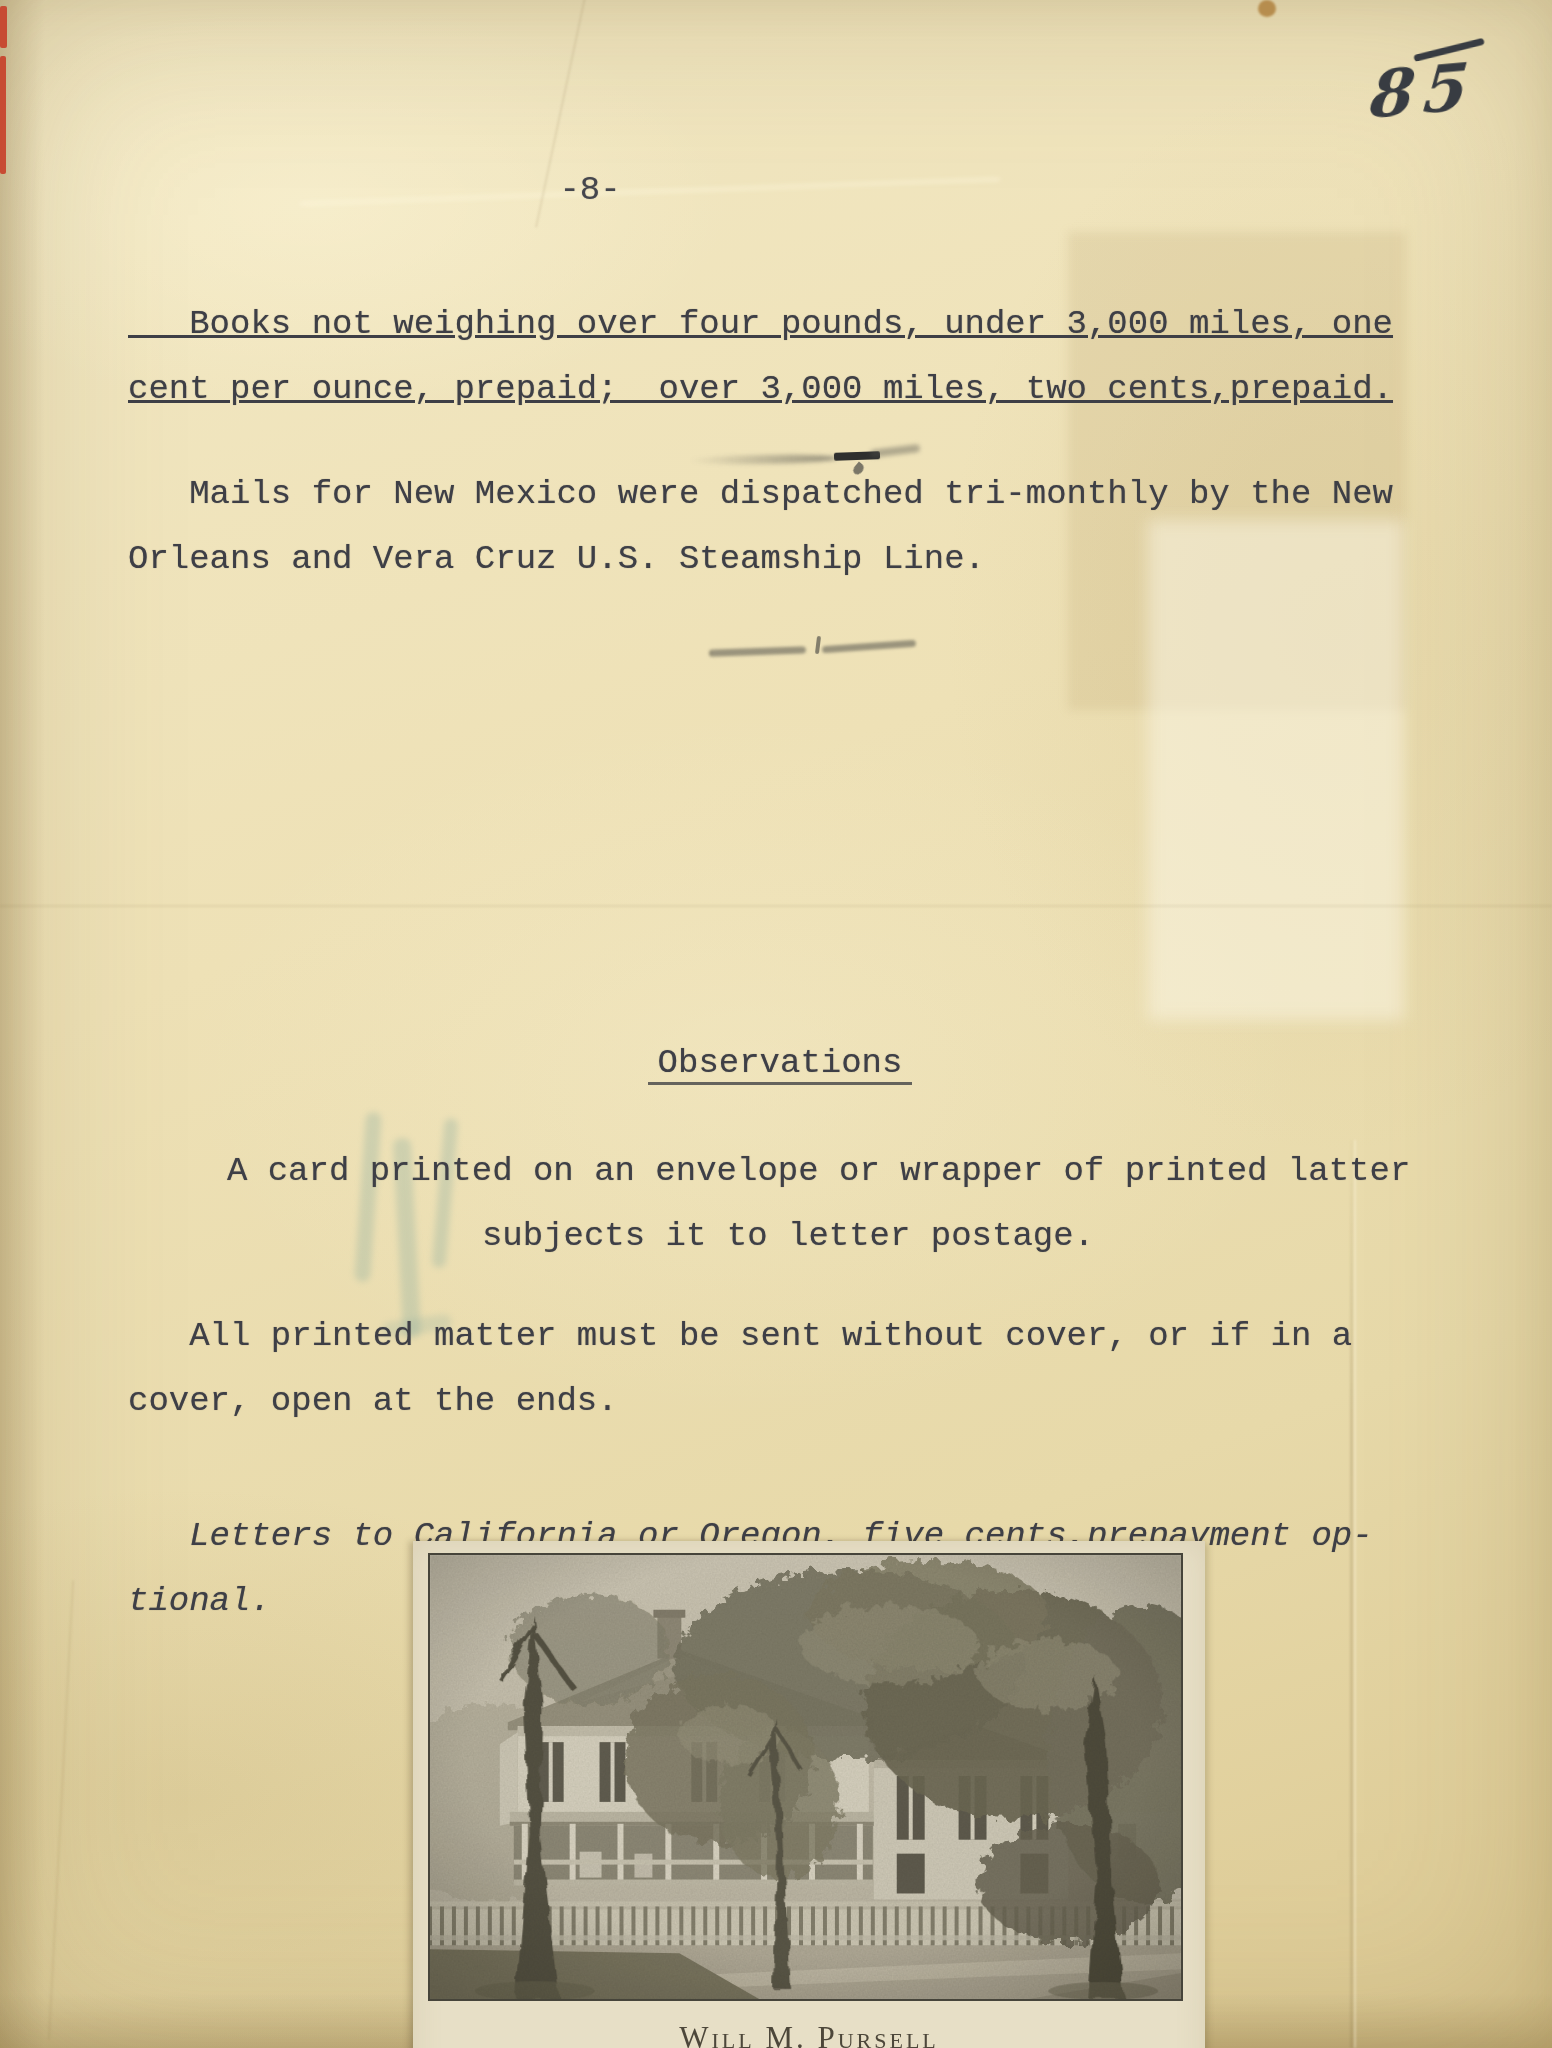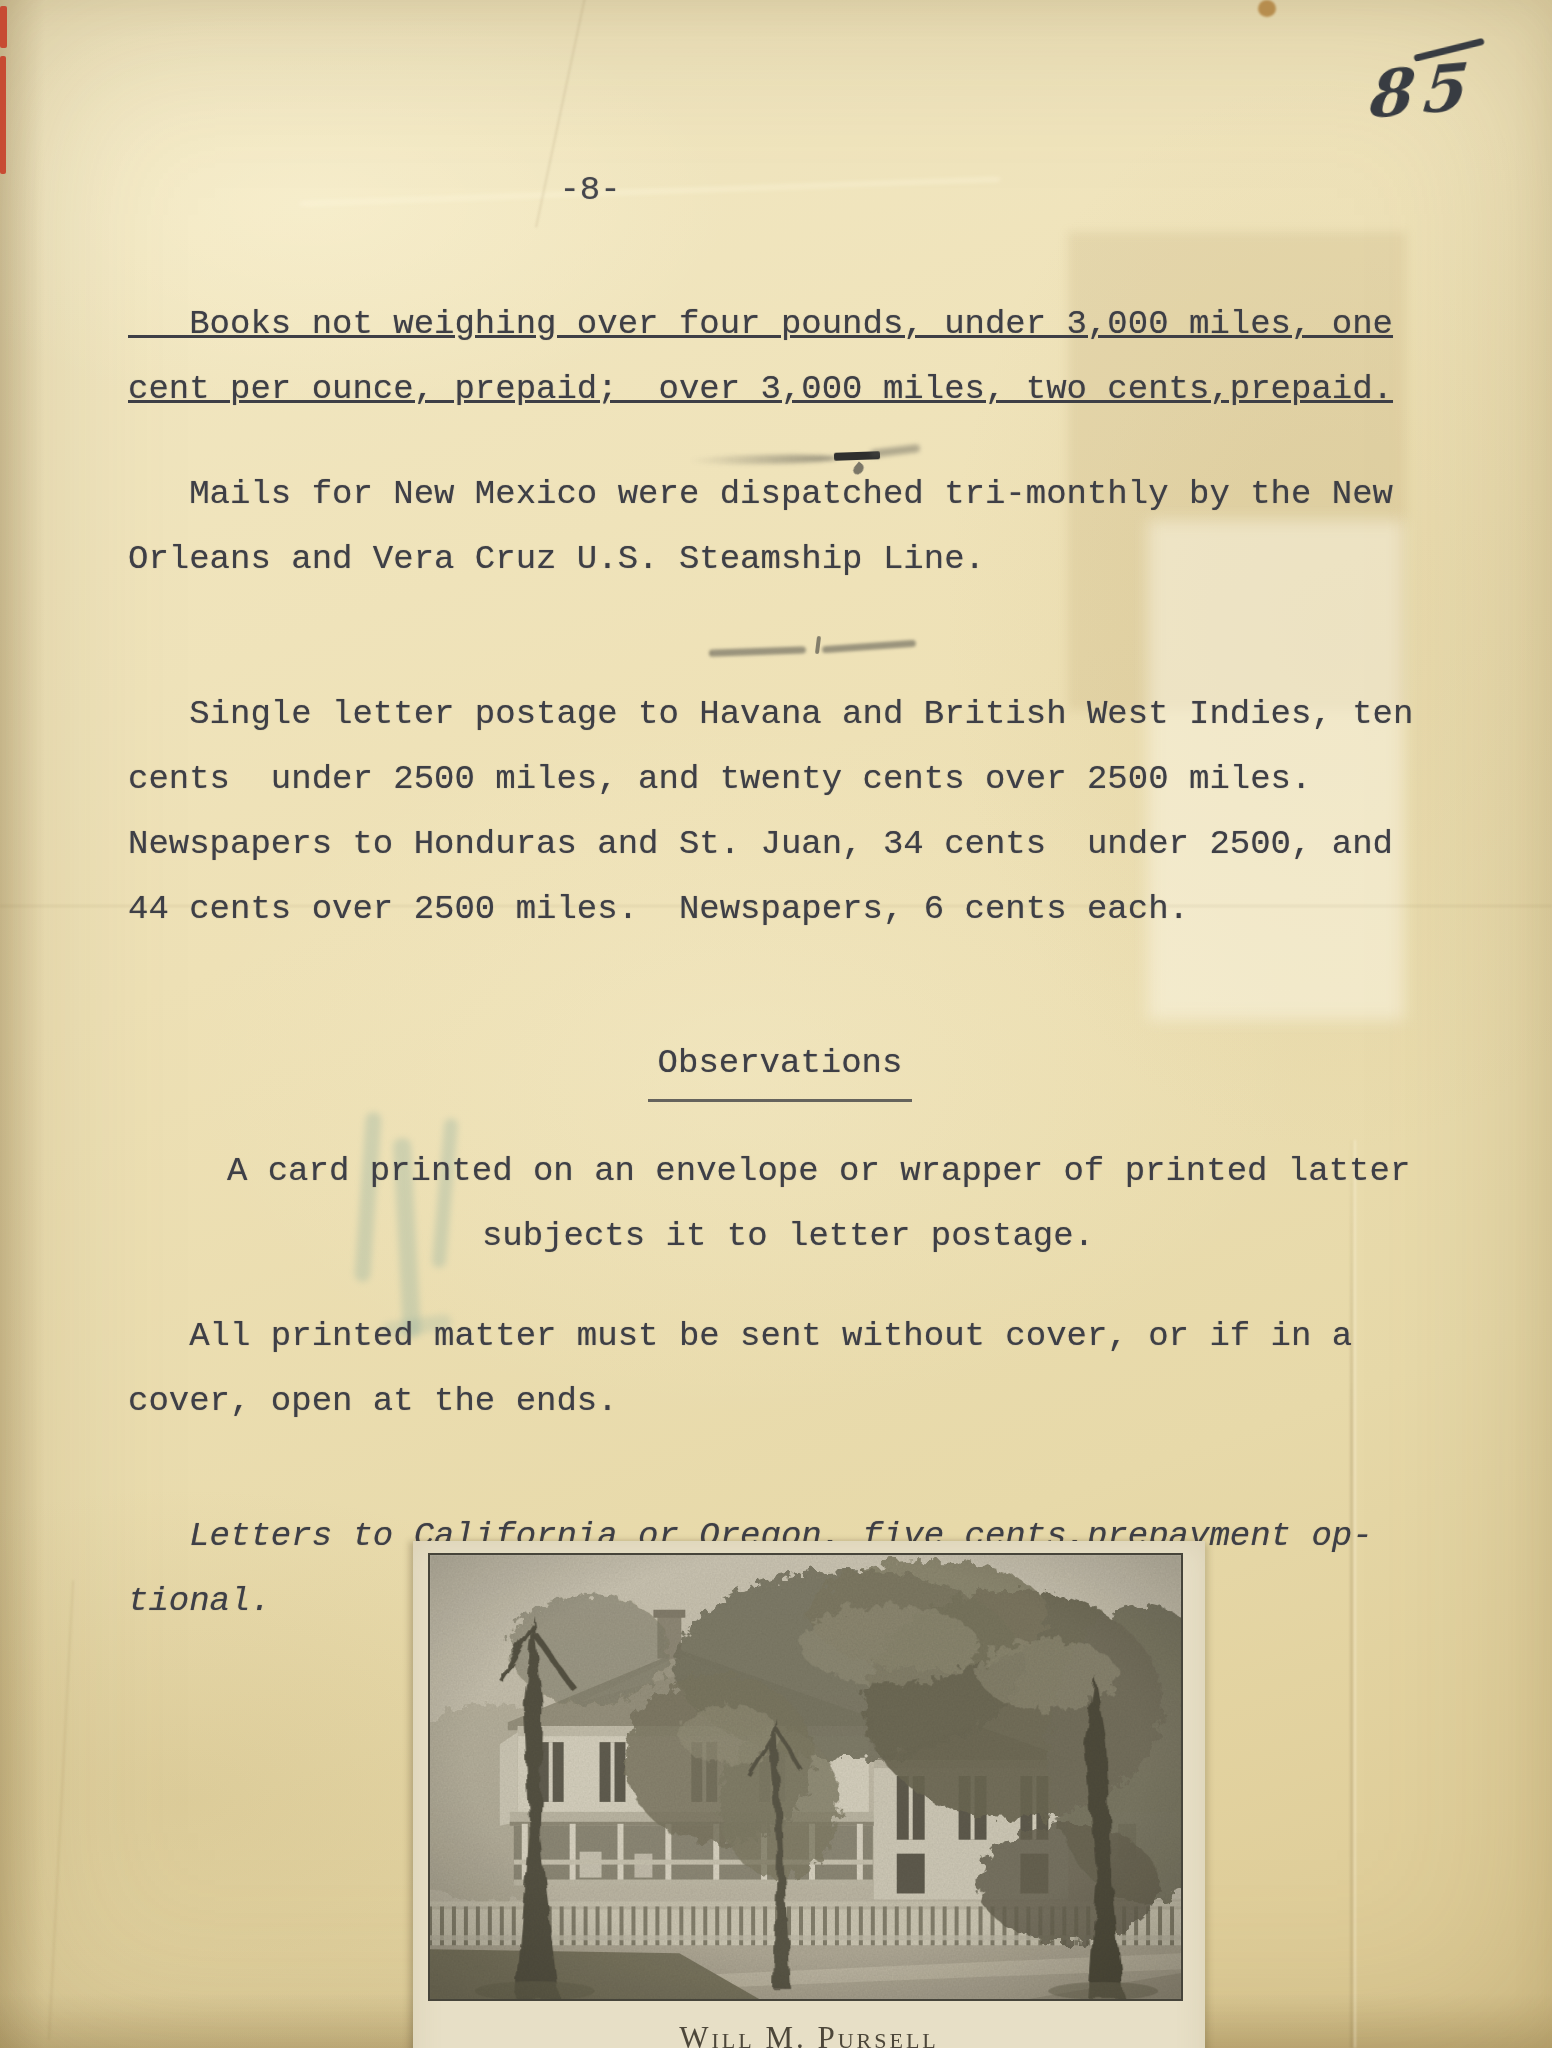--- a/index.html
+++ b/index.html
@@ -27,21 +27,21 @@
   .pageno {
     position:absolute; left:520px; top:168px; width:140px; text-align:center;
     font:34px/44px "Liberation Mono", monospace; color:#45464d;
     text-shadow:0 0 1px rgba(62,63,70,.5); filter:blur(.3px);
   }
   .heading {
     position:absolute; left:130px; top:1040px; width:1300px; text-align:center;
     font:34px/46px "Liberation Mono", monospace; color:#3e3f46;
     text-shadow:0 0 1px rgba(62,63,70,.55); filter:blur(.3px);
   }
-  .heading span { border-bottom:3px solid rgba(55,56,62,.75); padding:0 10px 17px; }
+  .heading span { border-bottom:3px solid rgba(55,56,62,.75); padding:0 10px 0; }
   .hand-number {
     position:absolute; left:1372px; top:52px; width:120px; height:110px;
     transform:rotate(-5deg); color:#383c42; filter:blur(.3px);
   }
   .hand-number .digits {
     font-family:"DejaVu Serif", serif; font-style:italic; font-weight:600;
     font-size:64px; letter-spacing:9px; transform:skewX(-10deg);
   }
   .hand-number .stroke {
     position:absolute; left:46px; top:-4px; width:72px; height:7px;
@@ -143,24 +143,20 @@
 
   <div class="para" style="top:462px;">   Mails for New Mexico were dispatched tri-monthly by the New
 Orleans and Vera Cruz U.S. Steamship Line.</div>
 
   <div class="smudge d2">
     <div class="sm a"></div>
       <div class="sm b"></div>
       <div class="sm c"></div>
   </div>
 
-  <div class="para" style="top:682px;">   Single letter postage to Havana and British West Indies, ten
-cents  under 2500 miles, and twenty cents over 2500 miles.
-Newspapers to Honduras and St. Juan, 34 cents  under 2500, and
-44 cents over 2500 miles.  Newspapers, 6 cents each.</div>
 
   <div class="heading">
     <span>Observations</span>
   </div>
 
   <div class="para" style="top:1139px;text-align:center;">   A card printed on an envelope or wrapper of printed latter
 subjects it to letter postage.</div>
   <div class="para" style="top:1304px;">   All printed matter must be sent without cover, or if in a
 cover, open at the ends.</div>
   <div class="para" style="top:1504px;font-style:italic;">   Letters to California or Oregon, five cents,prepayment op-

